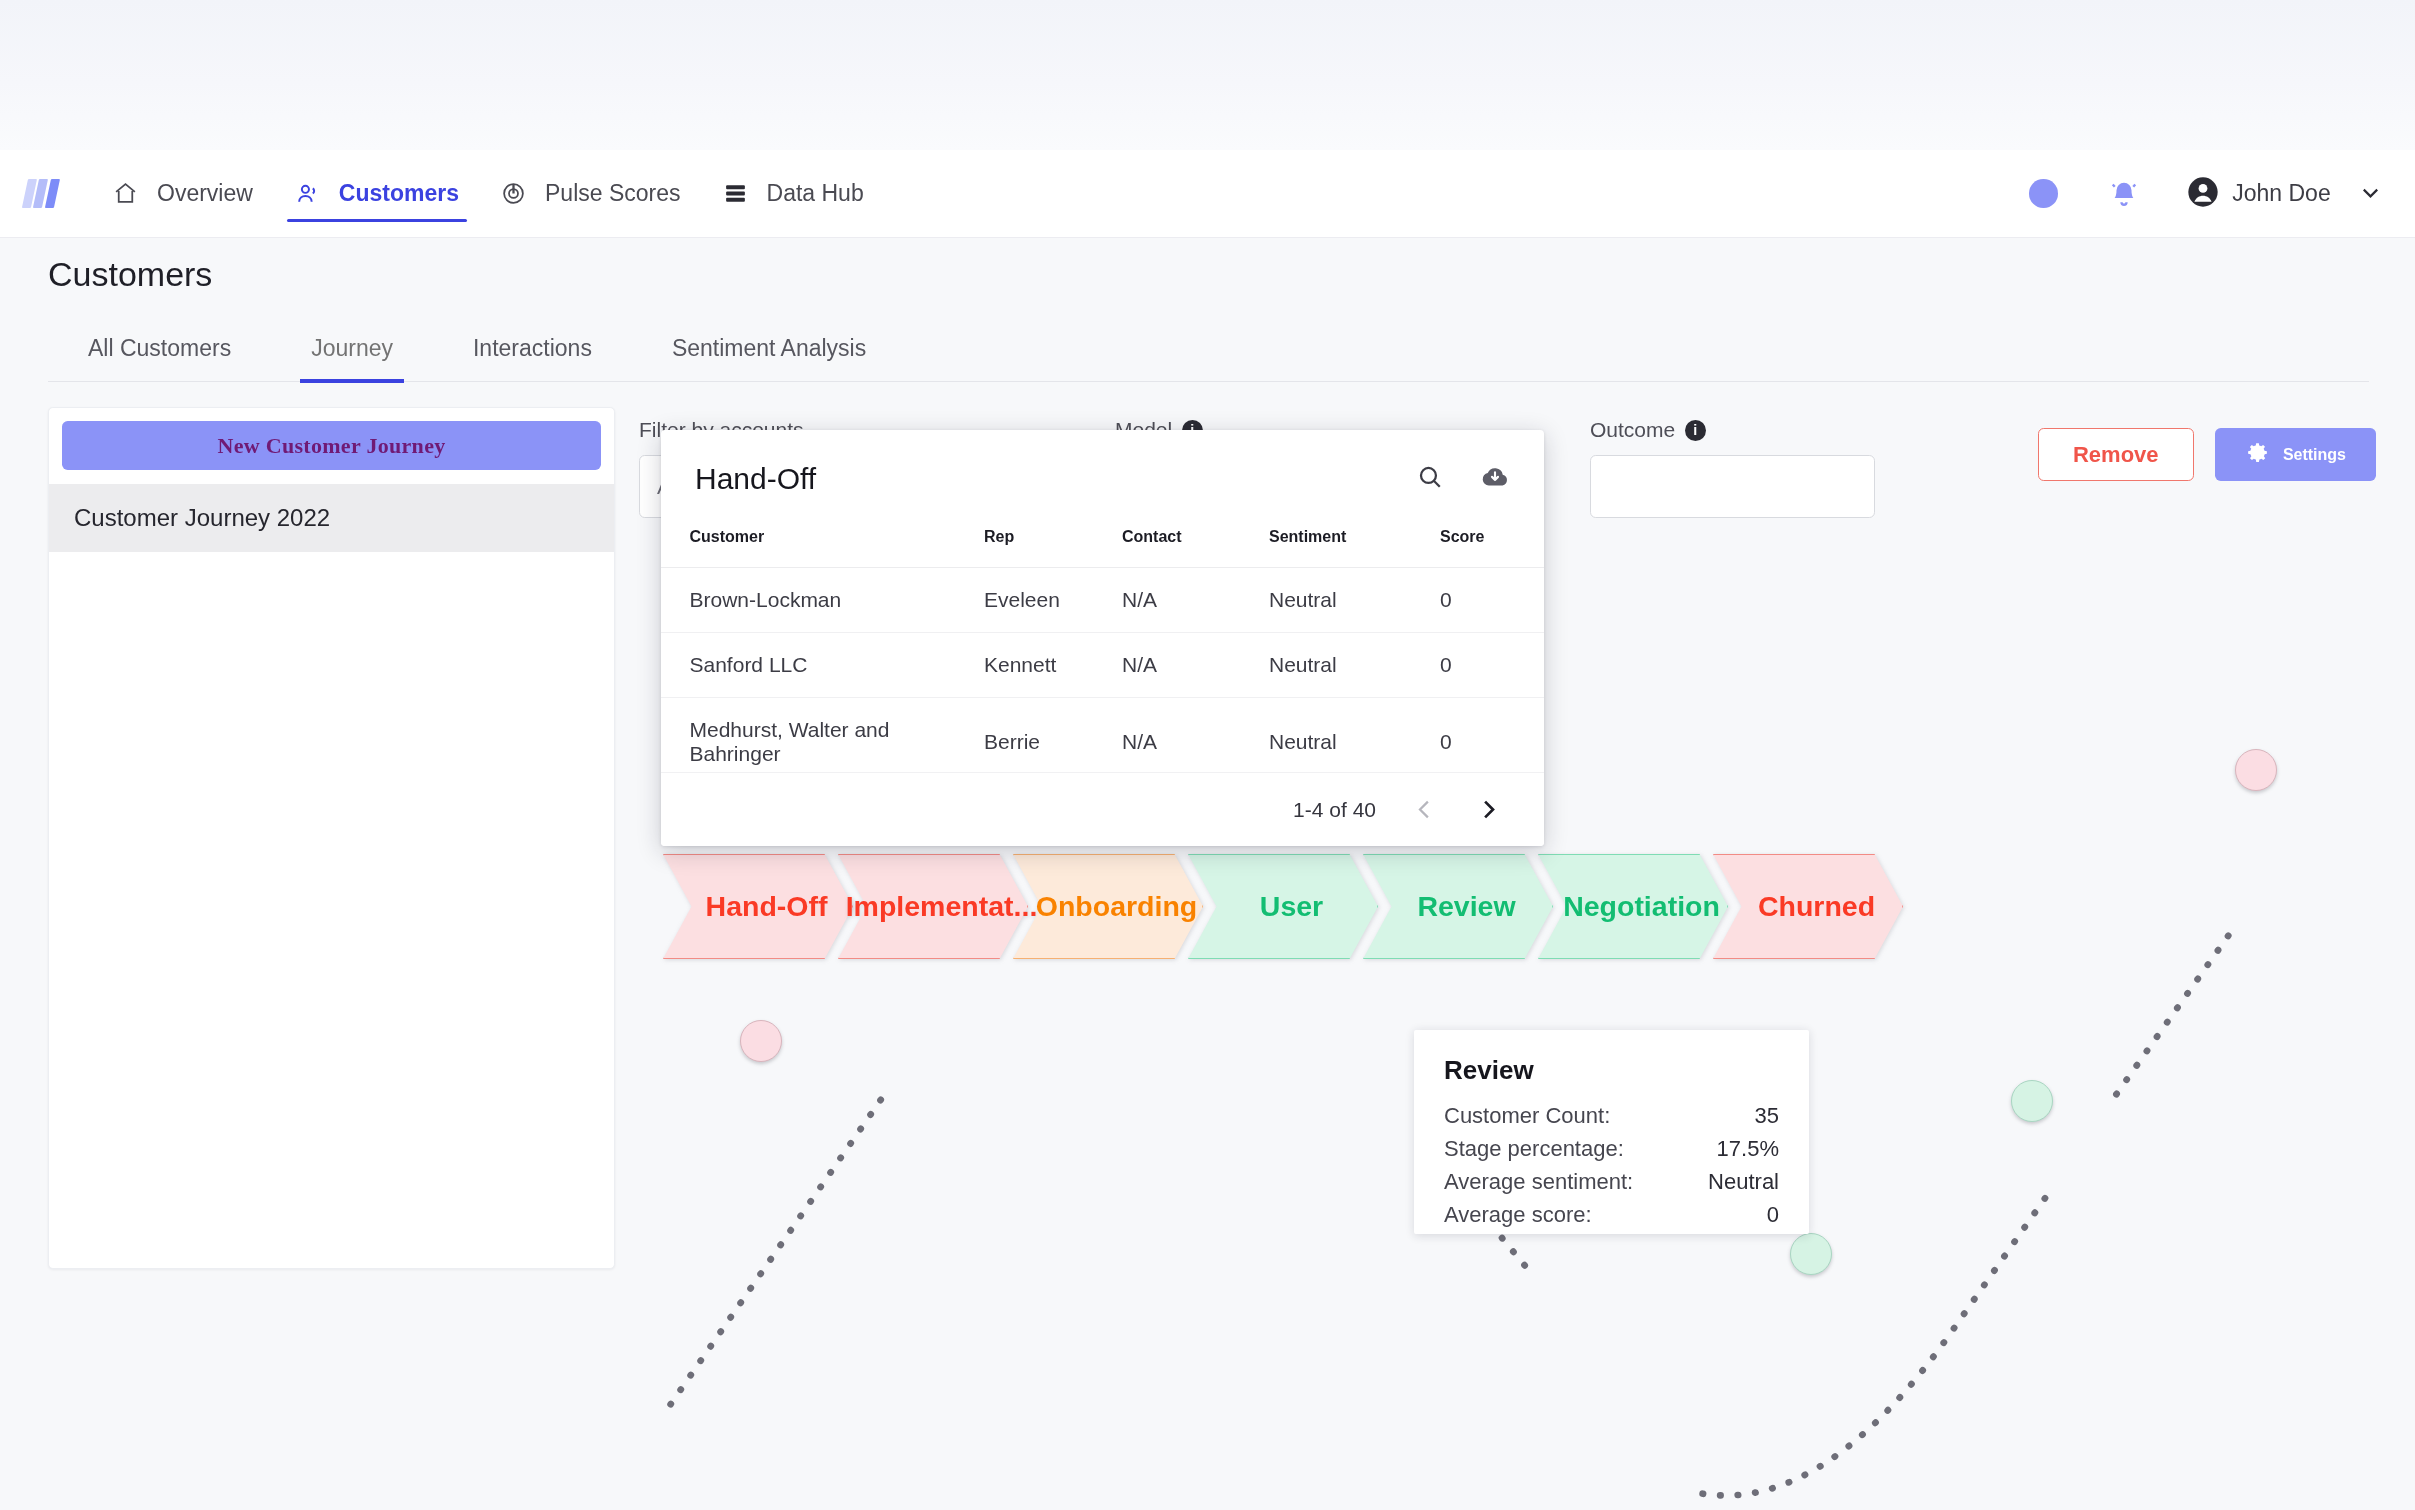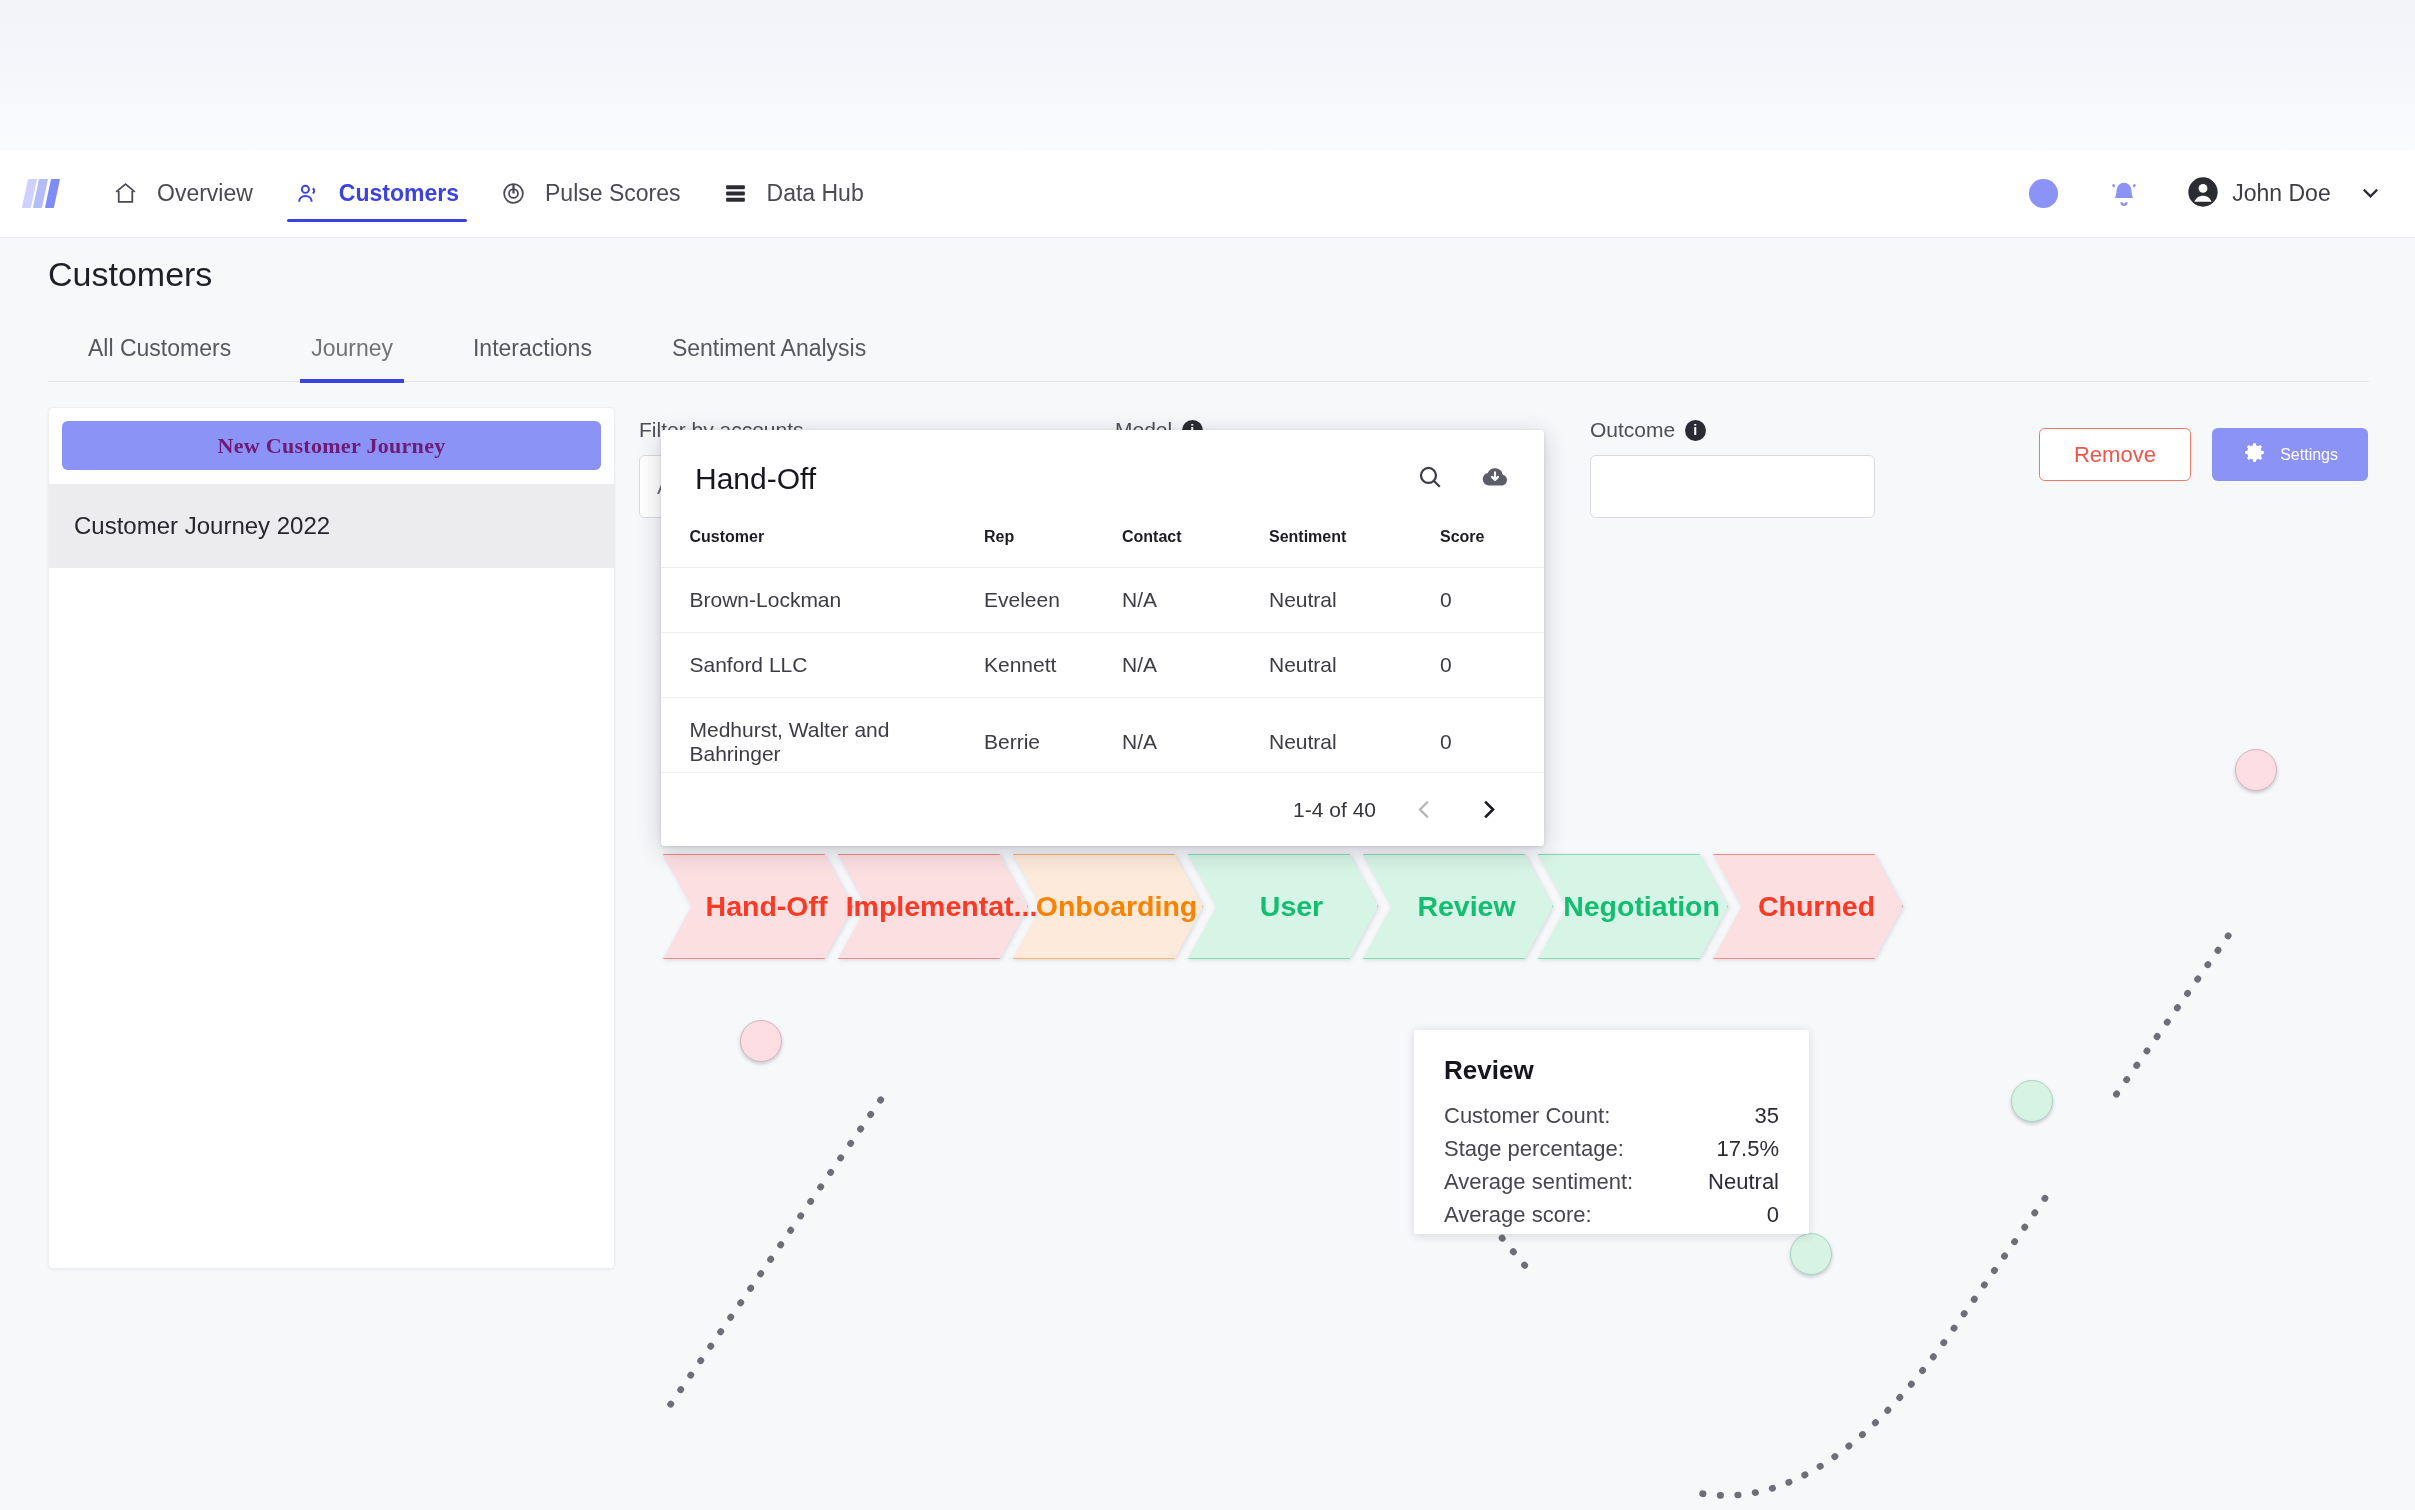--- a/index.html
+++ b/index.html
@@ -76,39 +76,39 @@
     overflow:hidden;
   }
   .new-journey-btn {
     margin:13.3px 13.3px 0 13.3px; height:49px; border-radius:5.7px;
     background:#8b93f7; color:#701a75; font-size:22px; font-weight:600;
     display:flex; align-items:center; justify-content:center; cursor:pointer;
     letter-spacing:0.3px;
     font-family:Liberation Serif, serif;
   }
   .journey-item {
-    margin-top:13.3px; height:84px; background:#ececee;
+    margin-top:13.3px; height:68px; background:#ececee;
     display:flex; align-items:center; padding-left:25px;
     font-size:24px; color:#26262e; cursor:pointer;
   }
 
   
   .filters { position:absolute; left:639px; top:418px; width:1408px; }
   .filter-col { position:absolute; top:0; }
   .filter-label { font-size:21px; color:#4e4e57; display:flex; align-items:center; gap:9.5px; }
   .info-icon { width:21px; height:21px; border-radius:50%; background:#2b2b33; color:#fff;
                font-size:14.3px; font-weight:700; display:flex; align-items:center; justify-content:center; }
   .filter-box {
     margin-top:13.3px; height:63px; border:1px solid #d8dadf; border-radius:5.7px;
     background:#fff; display:flex; align-items:center; padding:0 17px;
     font-size:21px; color:#6c6c75;
   }
 
   
-  .actions { position:absolute; right:48px; top:428px; display:flex; align-items:center; gap:21px; }
+  .actions { position:absolute; right:40px; top:428px; display:flex; align-items:center; gap:21px;font-weight:bold; }
   .btn-remove {
     height:53px; padding:0 34px; border:1px solid #f0776c; border-radius:5.7px;
     background:#fff; color:#f0554a; font-size:22px; display:flex; align-items:center;
     cursor:pointer;
   }
   .btn-settings {
     height:53px; padding:0 30px; border-radius:5.7px; background:#8b93f7; color:#fff;
     font-size:16px; display:flex; align-items:center; gap:13.3px; cursor:pointer;
   }
 

